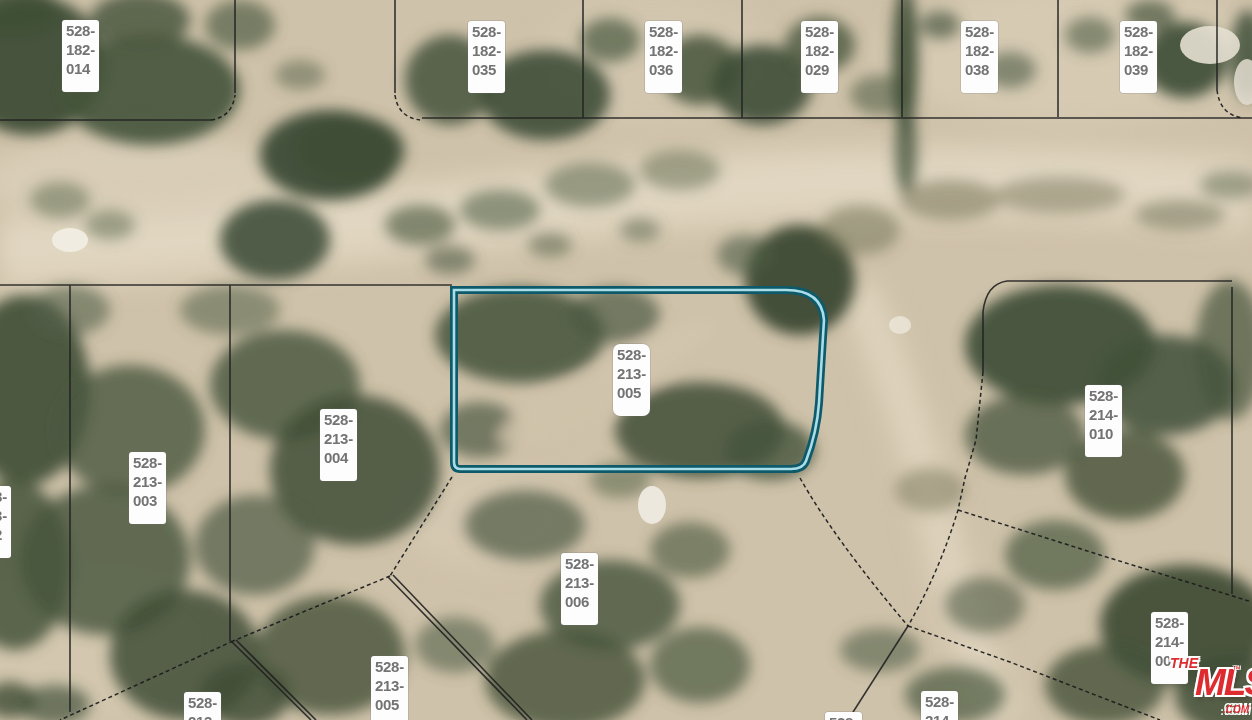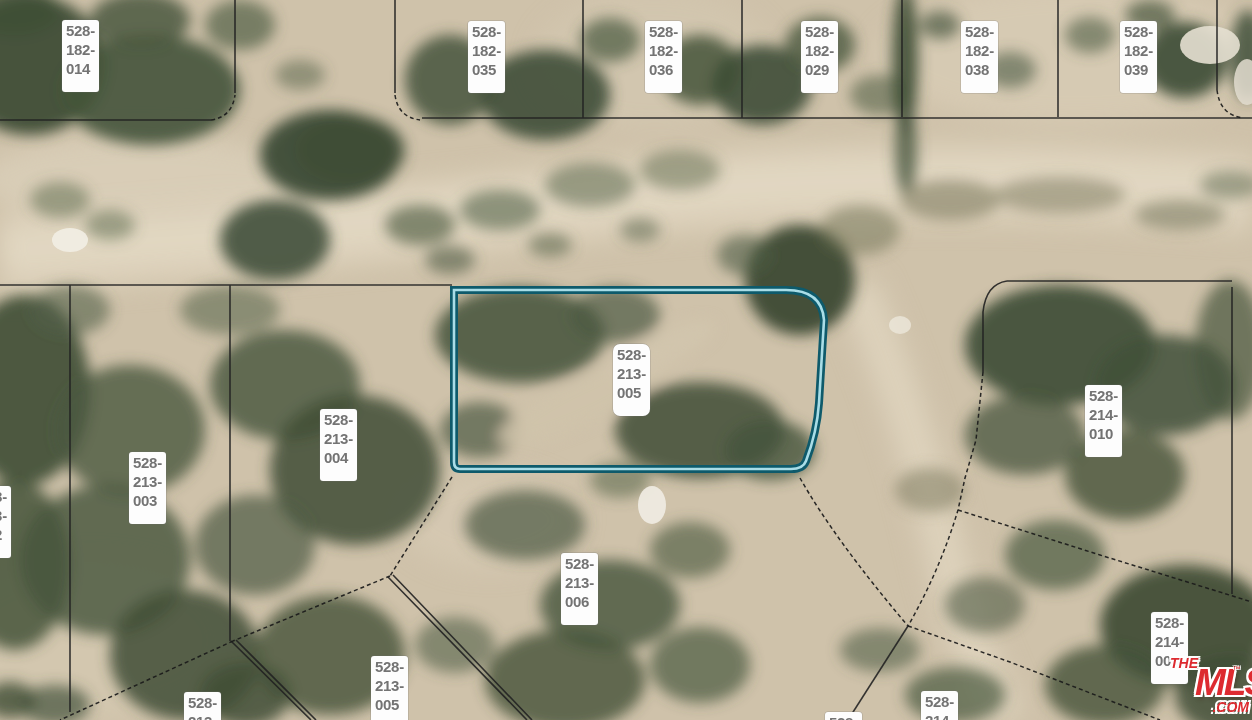--- a/index.html
+++ b/index.html
@@ -27,21 +27,21 @@
   .logo .t-mls{
     position:absolute;left:0;top:8px;font-size:37px;letter-spacing:-2px;line-height:40px;
     text-shadow:-2px -2px 0 #fff,2px -2px 0 #fff,-2px 2px 0 #fff,2px 2px 0 #fff,0 2px 0 #fff,2px 0 0 #fff,-2px 0 0 #fff,0 -2px 0 #fff,3px 4px 4px rgba(60,30,20,.45);
     margin-left:32px;
   }
   .logo .t-tm{
     position:absolute;right:6px;top:10px;font-size:8px;font-style:normal;
     text-shadow:-1px -1px 0 #fff,1px -1px 0 #fff,-1px 1px 0 #fff,1px 1px 0 #fff;
   }
   .logo .t-com{
-    position:absolute;right:-2px;bottom:2px;font-size:14px;letter-spacing:0;
+    position:absolute;right:-2px;bottom:2px;font-size:10px;letter-spacing:0;
     text-shadow:-2px -2px 0 #fff,2px -2px 0 #fff,-2px 2px 0 #fff,2px 2px 0 #fff;
   }
 </style>
 </head>
 <body>
 
 <div class="screen">
 
   <svg width="1252" height="720" viewBox="0 0 1252 720">
     <defs>

